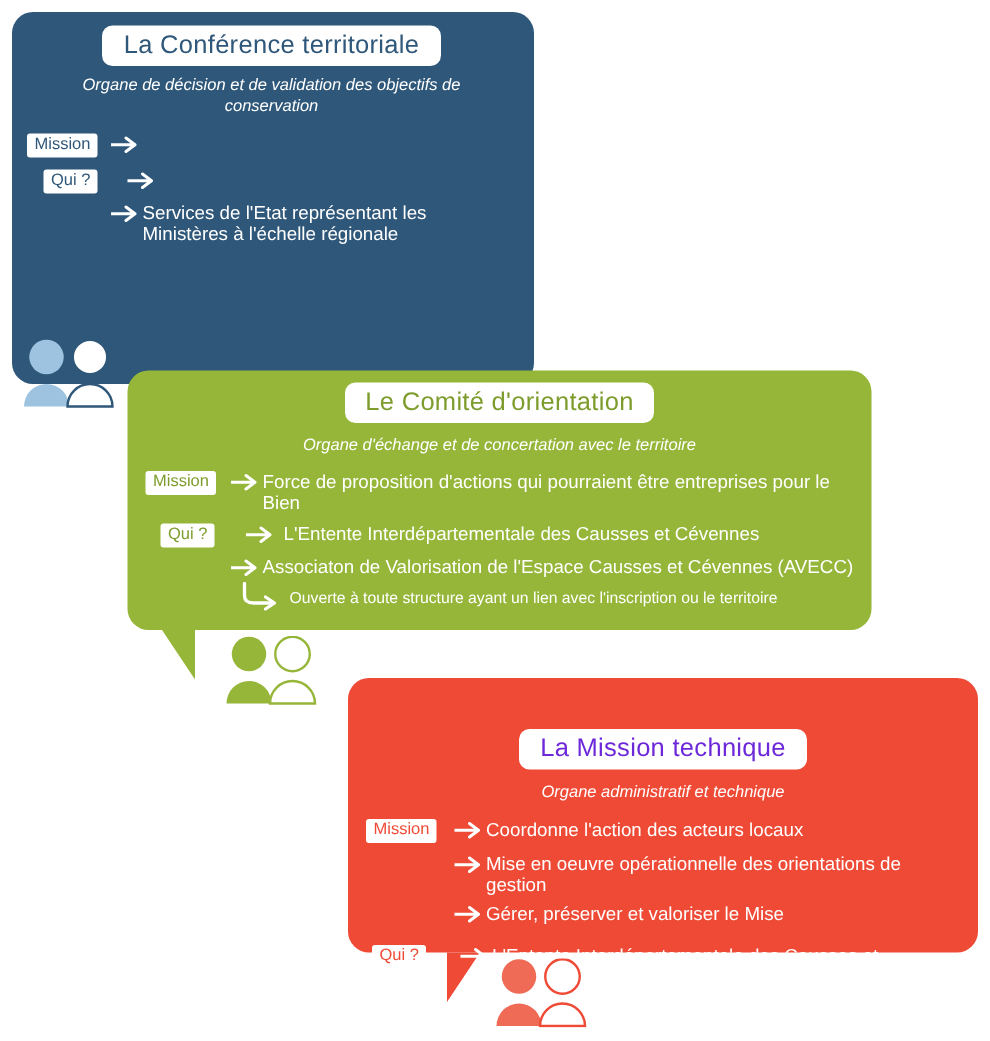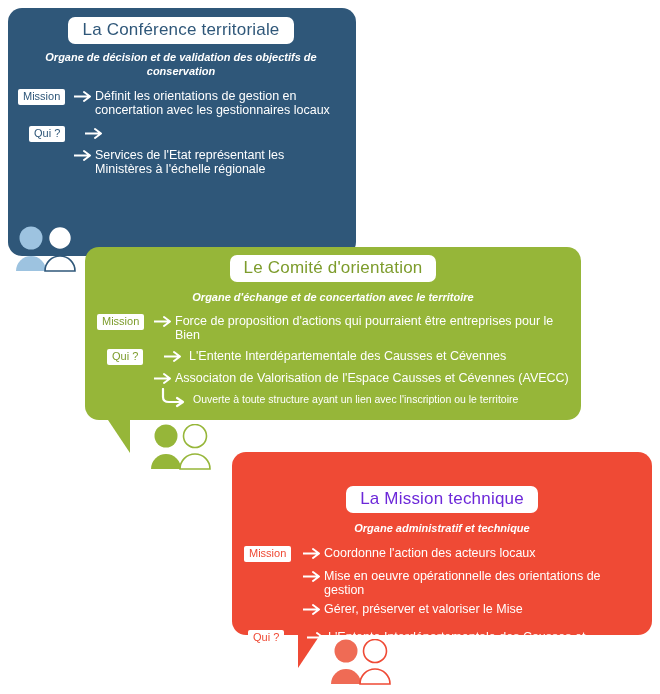--- a/index.html
+++ b/index.html
@@ -54,21 +54,21 @@
   }
   .title-wrap{text-align:center;}
   .blue  .title-badge{color:#2f5779;}
   .green .title-badge{color:#7d9c2c;}
   .red   .title-badge{color:#6d28d9;margin-top:25px;}
 
   
   .subtitle{
     text-align:center;
     font-style:italic;
-    font-weight:bold;
+    font-weight:normal;
     font-size:11px;
     line-height:1.25;
     color:#ffffff;
   }
 
   
   .rows{position:relative;}
   .row{
     display:flex;
     align-items:flex-start;
@@ -138,21 +138,20 @@
 
       <div class="row" style="margin-bottom:8px;">
         <div class="tag-col" style="width:55px;">
           <span class="tag">Mission</span>
         </div>
         <div class="arrow">
           <svg width="20" height="13" viewBox="0 0 20 13">
               <path d="M0 6.5 L14 6.5 M10 2 L16 6.5 L10 11" stroke="#ffffff" stroke-width="2" fill="none" stroke-linecap="round" stroke-linejoin="round"></path>
             </svg>
         </div>
-        <div class="row-text">Définit les orientations de gestion en concertation avec les gestionnaires locaux</div>
       </div>
 
       <div class="row" style="margin-bottom:6px;">
         <div class="tag-col" style="width:55px;padding-left:11px;">
           <span class="tag">Qui ?</span>
         </div>
         <div class="arrow">
           <svg width="20" height="13" viewBox="0 0 20 13">
               <path d="M0 6.5 L14 6.5 M10 2 L16 6.5 L10 11" stroke="#ffffff" stroke-width="2" fill="none" stroke-linecap="round" stroke-linejoin="round"></path>
             </svg>

